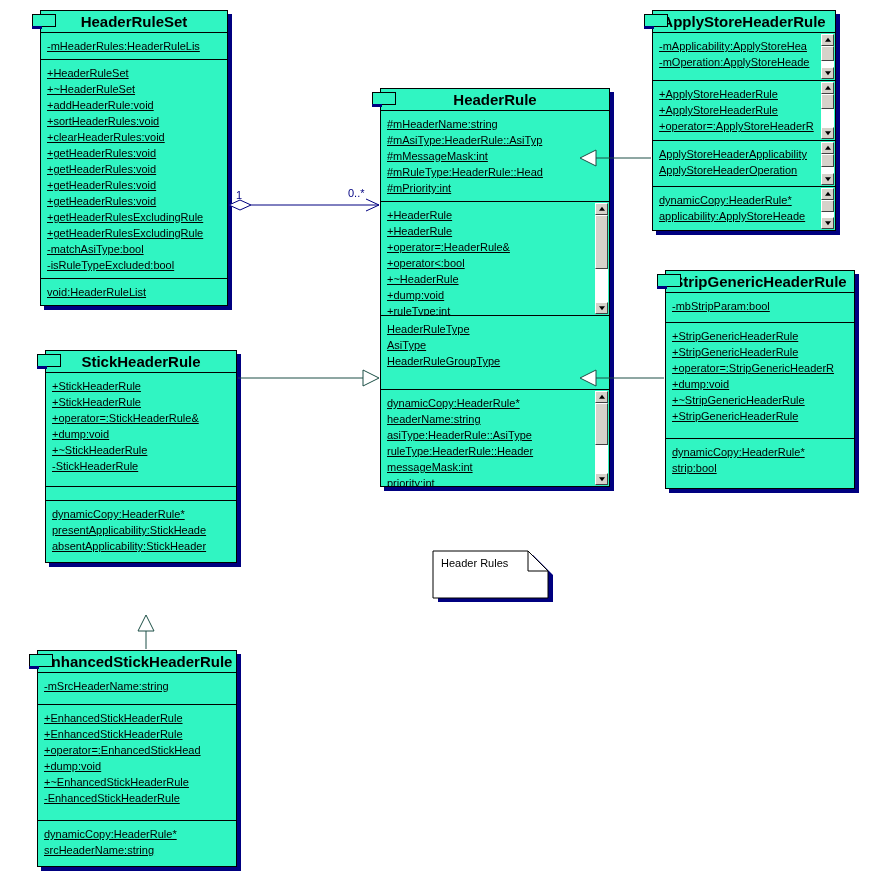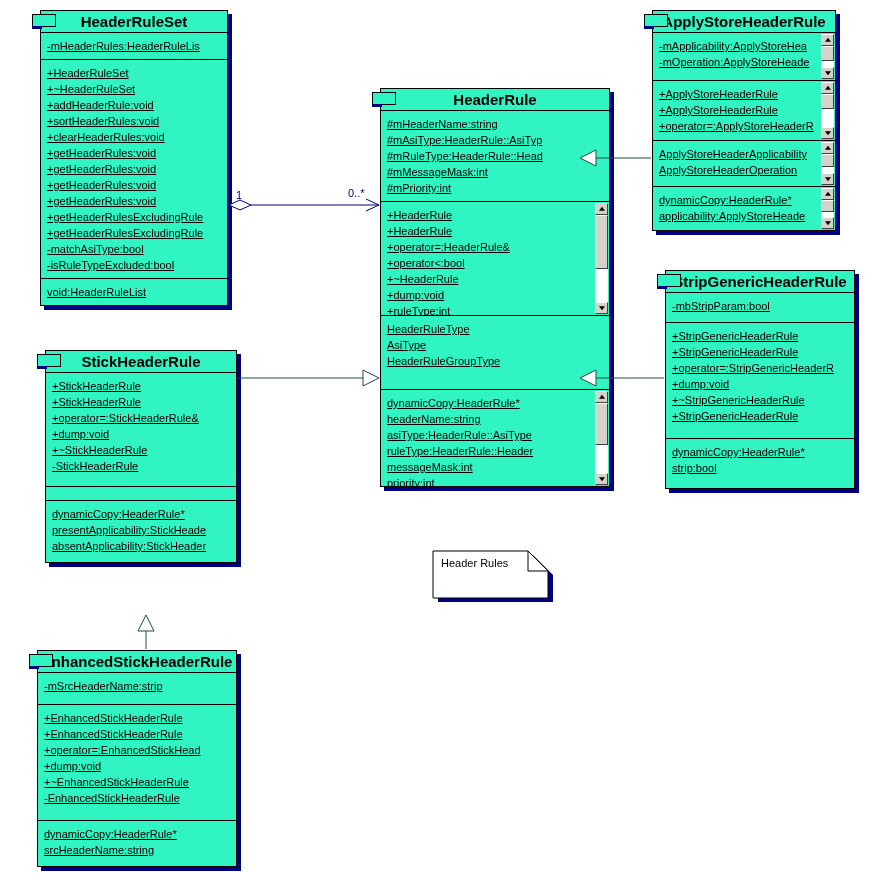--- a/index.html
+++ b/index.html
@@ -114,22 +114,22 @@
       <div class="class-section">
         <div class="member-row">void:HeaderRuleList</div>
       </div>
     </div>
     <div class="uml-class" style="left: 380px; top: 88px; width: 230px;">
       <div class="class-tab"></div>
       <div class="class-title">HeaderRule</div>
       <div class="class-section">
         <div class="member-row">#mHeaderName:string</div>
         <div class="member-row">#mAsiType:HeaderRule::AsiTyp</div>
+        <div class="member-row">#mMessageMask:int</div>
         <div class="member-row">#mRuleType:HeaderRule::Head</div>
-        <div class="member-row">#mMessageMask:int</div>
         <div class="member-row">#mPriority:int</div>
       </div>
       <div class="class-section has-sb" style="height: 114px;">
         <div class="member-row">+HeaderRule</div>
         <div class="member-row">+HeaderRule</div>
         <div class="member-row">+operator=:HeaderRule&amp;</div>
         <div class="member-row">+operator&lt;:bool</div>
         <div class="member-row">+~HeaderRule</div>
         <div class="member-row">+dump:void</div>
         <div class="member-row">+ruleType:int</div>
@@ -245,21 +245,21 @@
       <div class="class-section" style="height: 62px;">
         <div class="member-row">dynamicCopy:HeaderRule*</div>
         <div class="member-row">presentApplicability:StickHeade</div>
         <div class="member-row">absentApplicability:StickHeader</div>
       </div>
     </div>
     <div class="uml-class" style="left: 37px; top: 650px; width: 200px;">
       <div class="class-tab"></div>
       <div class="class-title">EnhancedStickHeaderRule</div>
       <div class="class-section" style="height: 32px;">
-        <div class="member-row">-mSrcHeaderName:strip</div>
+        <div class="member-row">-mSrcHeaderName:string</div>
       </div>
       <div class="class-section" style="height: 116px;">
         <div class="member-row">+EnhancedStickHeaderRule</div>
         <div class="member-row">+EnhancedStickHeaderRule</div>
         <div class="member-row">+operator=:EnhancedStickHead</div>
         <div class="member-row">+dump:void</div>
         <div class="member-row">+~EnhancedStickHeaderRule</div>
         <div class="member-row">-EnhancedStickHeaderRule</div>
       </div>
       <div class="class-section" style="height: 46px;">

